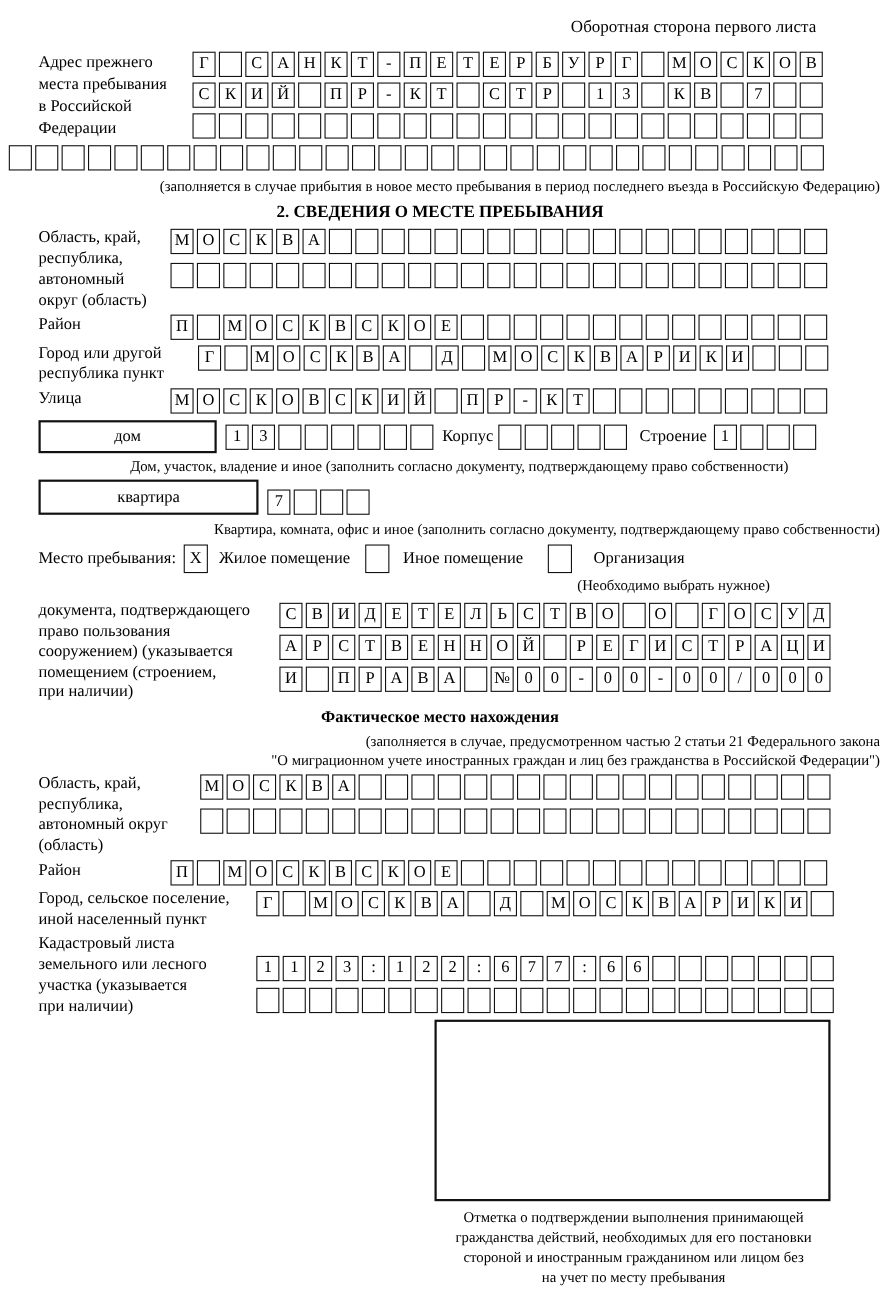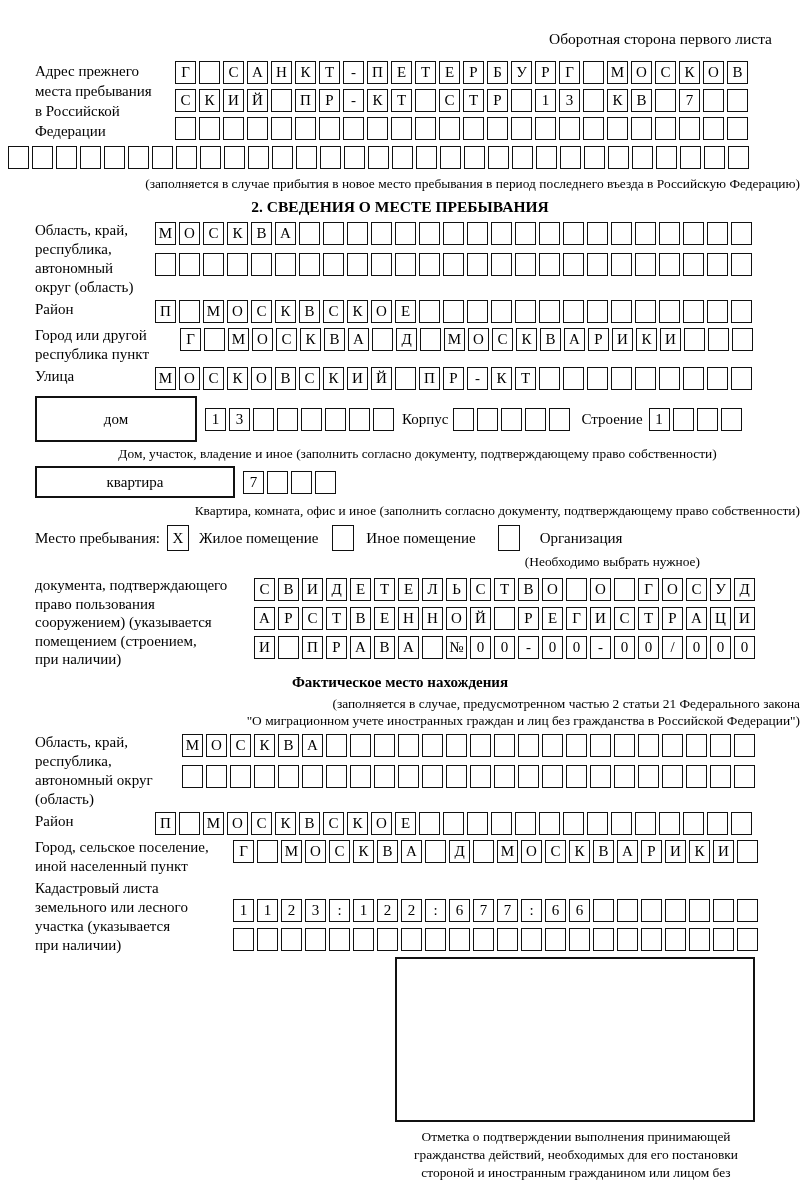--- a/index.html
+++ b/index.html
@@ -1,35 +1,35 @@
 <!DOCTYPE html>
 <html><head>
 <meta charset="utf-8">
 <style>
   *{box-sizing:border-box;margin:0;padding:0}
   body{background:#fff}
   .page{position:relative;width:800px;height:1180px;background:#fff;color:#000;
         font-family:"Liberation Serif","DejaVu Serif",serif;overflow:hidden}
-  .title{margin-top:30px;padding-right:28px;text-align:right;font-size:15.5px}
+  .title{margin-top:16px;padding-right:58px;text-align:right;font-size:15.5px}
   .crow{display:flex;align-items:flex-start}
   .lbl{flex:none;font-size:15px;line-height:19px}
   .lbl20{line-height:20px}
   .cellrow{display:flex;flex:none}
   .cell{flex:none;display:inline-flex;align-items:center;justify-content:center;
         width:21px;height:23px;border:1.6px solid #111;margin-right:3px;
         font-size:15px;line-height:1}
   .vgap5 .cellrow + .cellrow{margin-top:5px}
   .vgap8 .cellrow + .cellrow{margin-top:8px}
   .vgap6 .cellrow + .cellrow{margin-top:6px}
   .note{font-size:13.4px;text-align:right;line-height:17px}
   .hdr{font-weight:bold;text-align:center;font-size:15.5px;line-height:19px}
   .ml8{margin-left:8px}.ml35{margin-left:35px}
   .w140{width:140px}.w120{width:120px}.w145{width:145px}
   .w219{width:219px}.w174{width:174px}.w198{width:198px}
-  .fieldbox{border:2px solid #111;height:46px;display:flex;align-items:center;
+  .fieldbox{border:2px solid #111;height:30px;display:flex;align-items:center;
             justify-content:center;font-size:15px;flex:none}
   .chk{width:22px;height:26px;border:1.7px solid #111;display:flex;align-items:center;
        justify-content:center;font-size:15px;flex:none}
   .inlinelbl{font-size:15px;line-height:26px;flex:none}
   .stampbox{width:360px;height:165px;border:2px solid #111;margin-left:395px;margin-top:2px}
   .caption{width:368px;margin-left:392px;margin-top:6px;text-align:center;
            font-size:13.4px;line-height:18px}
 </style>
 </head>
 <body>
@@ -346,21 +346,21 @@
     <div class="inlinelbl" style="margin-left:8px">Строение</div>
     <div class="cellrow" style="margin-left:6px">
         <span class="cell">1</span>
         <span class="cell"></span>
         <span class="cell"></span>
         <span class="cell"></span>
       </div>
   </div>
   <div class="note" style="margin-top:3px;text-align:center;margin-left:35px">Дом, участок, владение и иное (заполнить согласно документу, подтверждающему право собственности)</div>
 
-  <div class="crow ml35" style="margin-top:4px;align-items:center">
+  <div class="crow ml35" style="margin-top:4px;align-items:flex-end">
     <div class="fieldbox" style="width:200px;height:32px">квартира</div>
     <div class="cellrow" style="margin-left:8px">
         <span class="cell">7</span>
         <span class="cell"></span>
         <span class="cell"></span>
         <span class="cell"></span>
       </div>
   </div>
   <div class="note" style="margin-top:4px;text-align:right;margin-left:17px">Квартира, комната, офис и иное (заполнить согласно документу, подтверждающему право собственности)</div>
 

